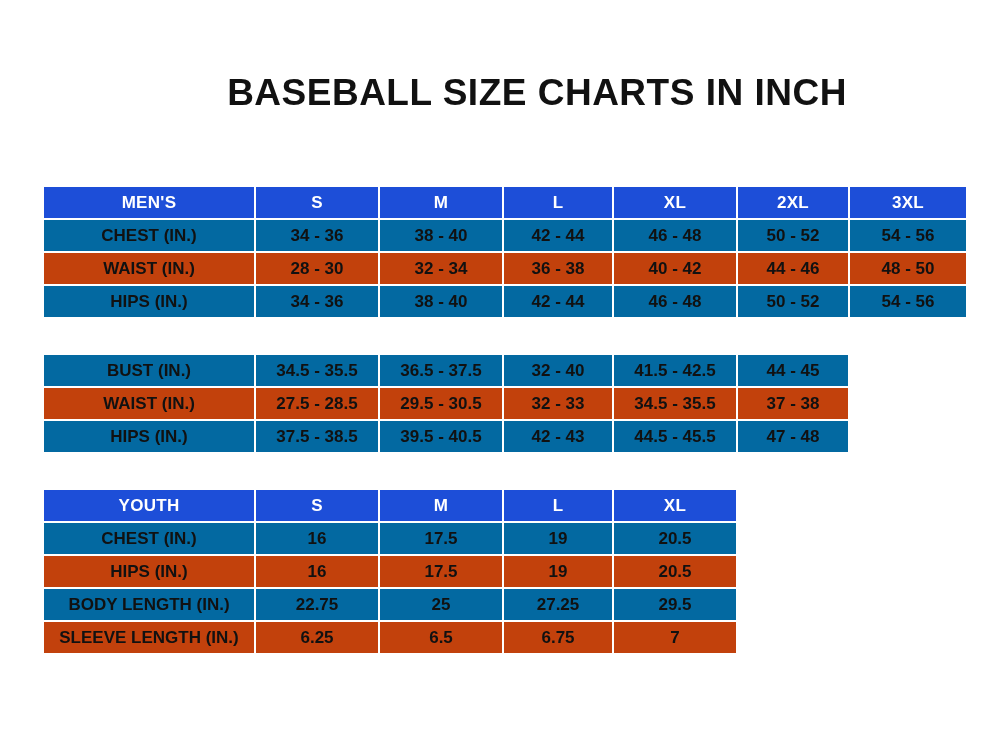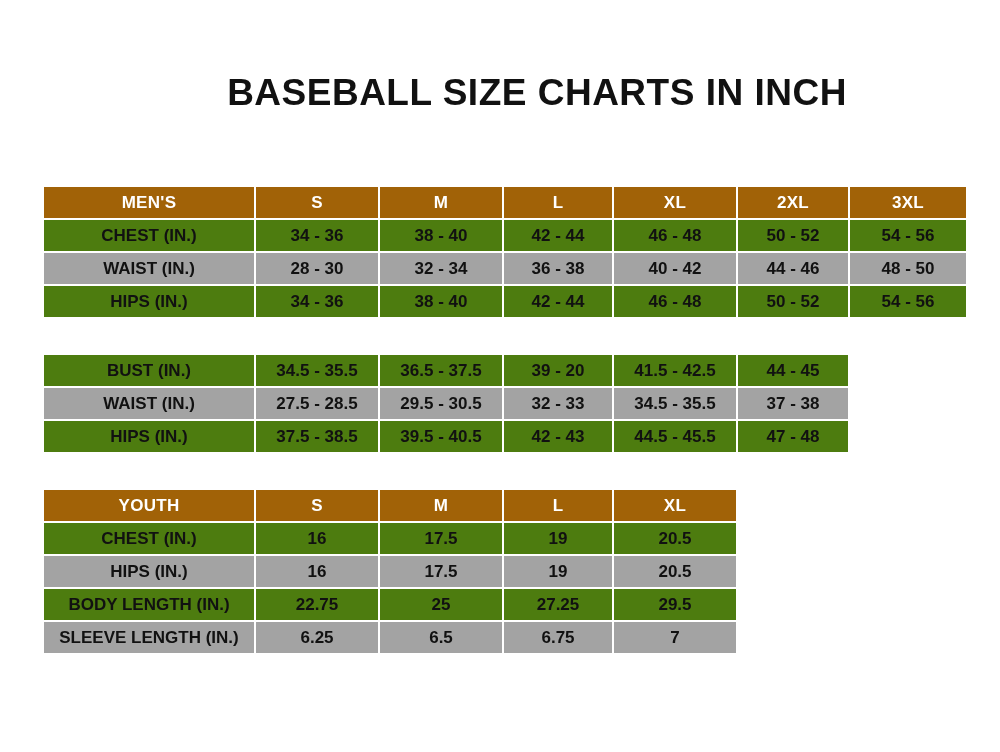--- a/index.html
+++ b/index.html
@@ -44,30 +44,30 @@
   }
   table.size-table td, table.size-table th {
     border: 2px solid #ffffff;
     height: 31px;
     text-align: center;
     vertical-align: middle;
     padding: 0;
     white-space: nowrap;
   }
   .hdr-row th {
-    background: #a16207;
+    background: #1d4ed8;
     color: #ffffff;
     font-size: 17px;
     letter-spacing: 0.3px;
   }
   .hdr-row th.label-col {
     text-align: center;
   }
-  .row-light td { background: #4d7c0f; }
-  .row-shade td { background: #a3a3a3; }
+  .row-light td { background: #0369a1; }
+  .row-shade td { background: #c2410c; }
   td.label-col, th.label-col {
     text-align: center;
   }
   .spacer { height: 34px; }
 </style>
 </head>
 <body>
 
 <div class="page">
 
@@ -134,21 +134,21 @@
         <col style="width:124px">
         <col style="width:110px">
         <col style="width:124px">
         <col style="width:112px">
       </colgroup>
       <tbody>
       <tr class="row-light">
         <td class="label-col">BUST (IN.)</td>
         <td>34.5 - 35.5</td>
         <td>36.5 - 37.5</td>
-        <td>39 - 20</td>
+        <td>32 - 40</td>
         <td>41.5 - 42.5</td>
         <td>44 - 45</td>
       </tr>
       <tr class="row-shade">
         <td class="label-col">WAIST (IN.)</td>
         <td>27.5 - 28.5</td>
         <td>29.5 - 30.5</td>
         <td>32 - 33</td>
         <td>34.5 - 35.5</td>
         <td>37 - 38</td>

